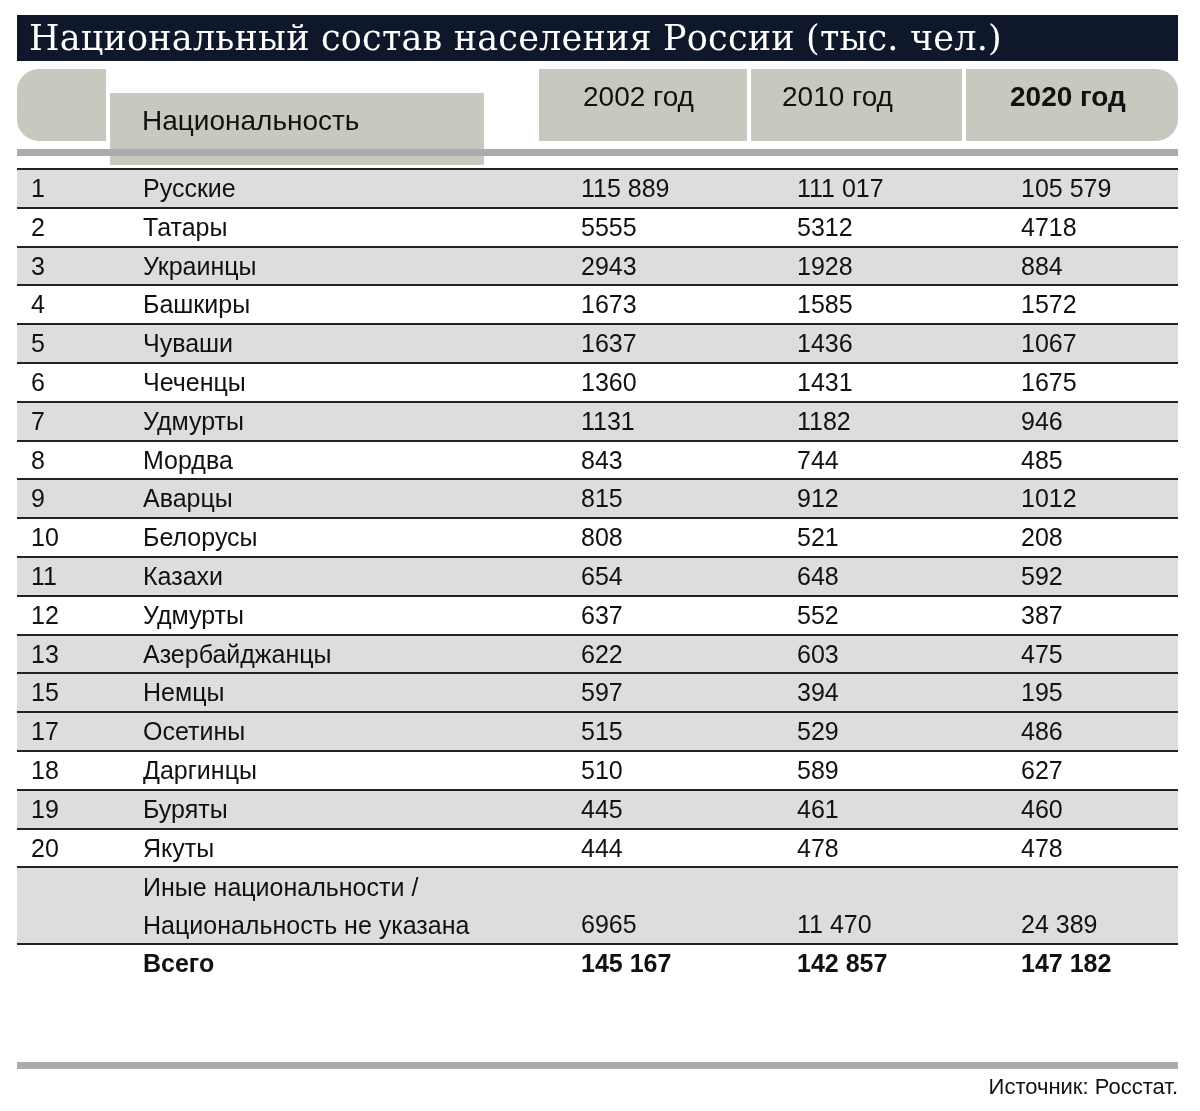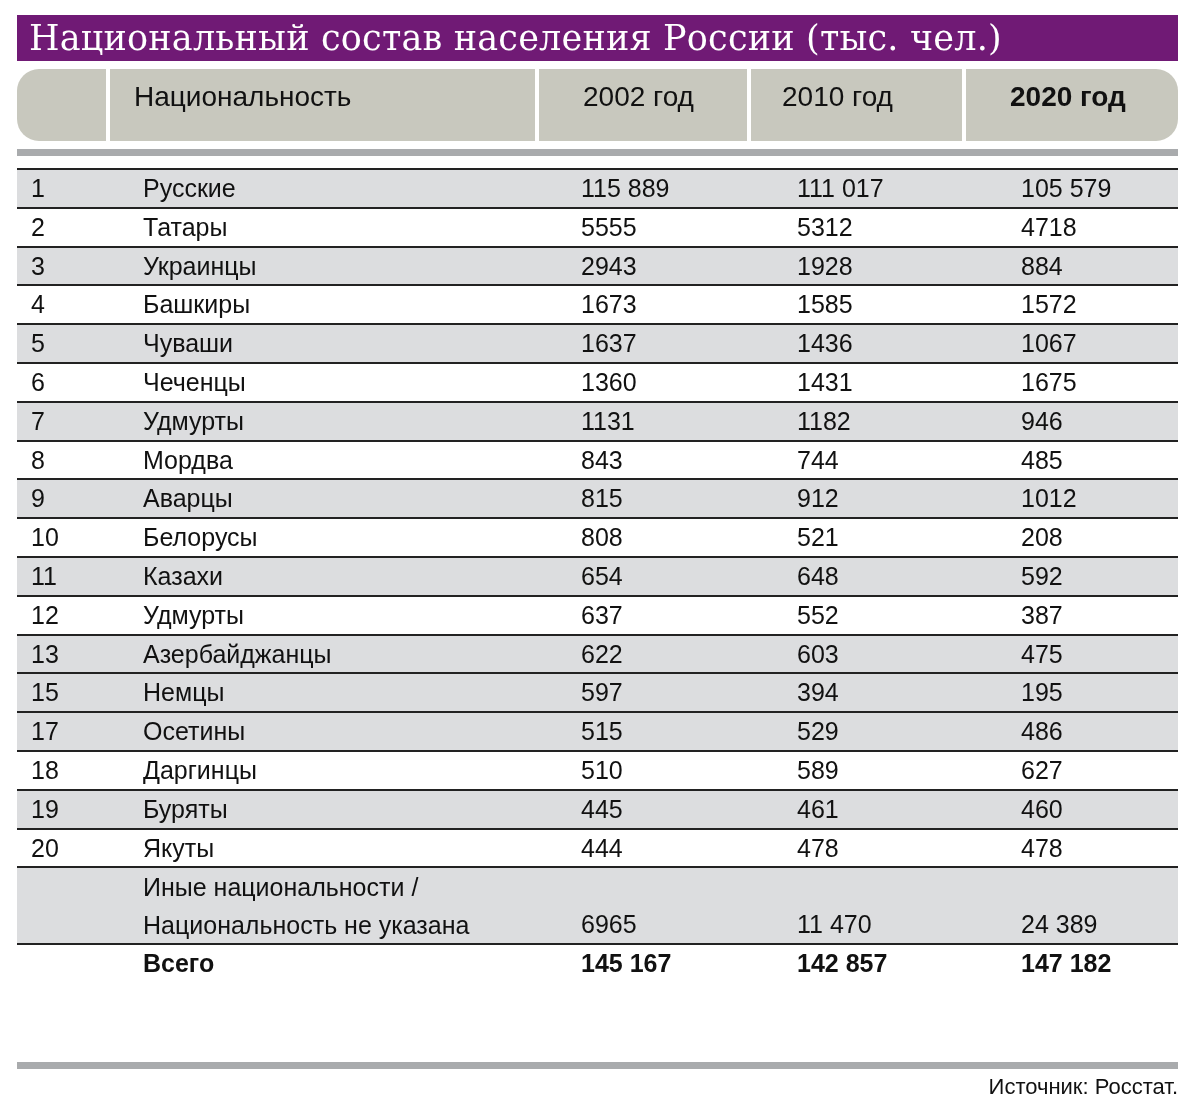--- a/index.html
+++ b/index.html
@@ -1,26 +1,26 @@
 <!DOCTYPE html>
 <html><head>
   <meta charset="utf-8">
   <style>
     html, body { margin: 0; padding: 0; background: #ffffff; }
     body { width: 1200px; height: 1111px; position: relative; overflow: hidden;
            font-family: "Liberation Sans", "DejaVu Sans", sans-serif; color: #111; }
     .title-bar { position: absolute; left: 17px; top: 15px; width: 1161px; height: 46px;
-                 background: #701a75; color: #fff; box-sizing: border-box; padding-left: 12px;
+                 background: #0f172a; color: #fff; box-sizing: border-box; padding-left: 12px;
                  font-family: "DejaVu Serif", "Liberation Serif", serif; font-size: 35px;
                  line-height: 46px; white-space: nowrap; letter-spacing: 0.2px; }
     .header { position: absolute; left: 17px; top: 69px; width: 1161px; height: 72px; }
     .hcell { position: absolute; top: 0; height: 72px; background: #c8c8be;
              font-size: 28px; line-height: 56px; box-sizing: border-box; white-space: nowrap; }
     .hcell.first { left: 0; width: 89px; border-radius: 22px 0 0 22px; }
-    .hcell.nat { left: 93px; width: 425px; padding-left: 24px; }
+    .hcell.nat { left: 93px; width: 374px; padding-left: 32px; margin-top: 24px; }
     .hcell.y1 { left: 522px; width: 208px; padding-left: 44px; }
     .hcell.y2 { left: 734px; width: 211px; padding-left: 31px; }
     .hcell.y3 { left: 949px; width: 212px; padding-left: 44px; border-radius: 0 22px 22px 0; font-weight: bold; }
     .gray-bar { position: absolute; left: 17px; width: 1161px; height: 7px; background: #a9abad; }
     .rows { position: absolute; left: 17px; top: 168px; width: 1161px; }
     .row { position: relative; height: 38.8px; box-sizing: border-box; border-top: 2px solid #222;
            font-size: 25px; white-space: nowrap; }
     .row.shade { background: #dcdddf; }
     .row span { position: absolute; top: 0; line-height: 37px; }
     .c-num { left: 14px; }

